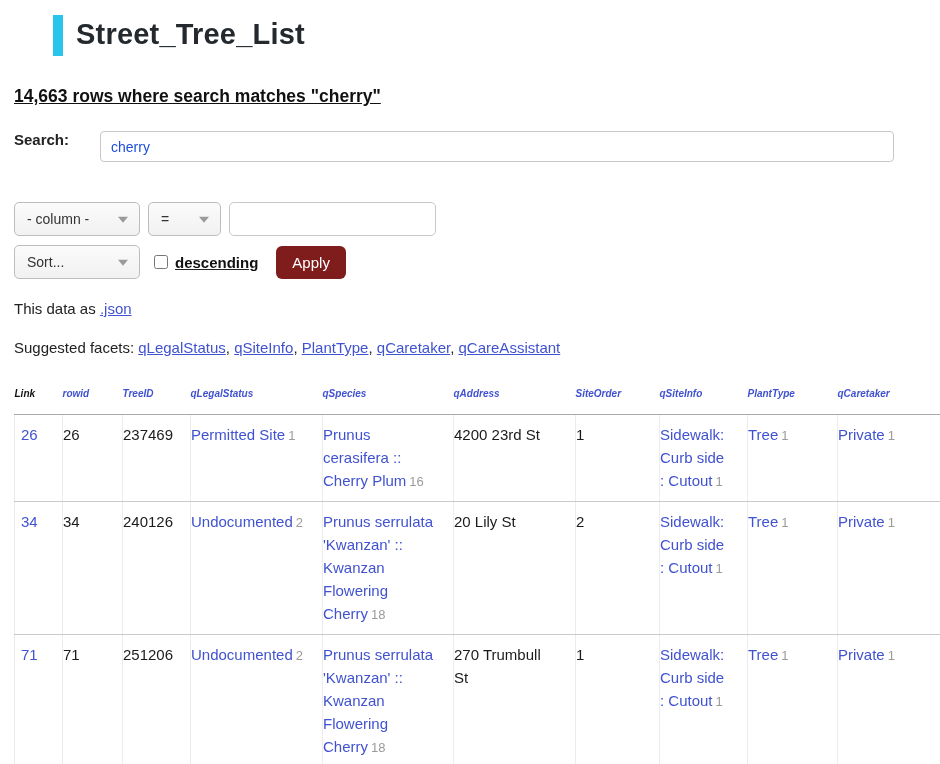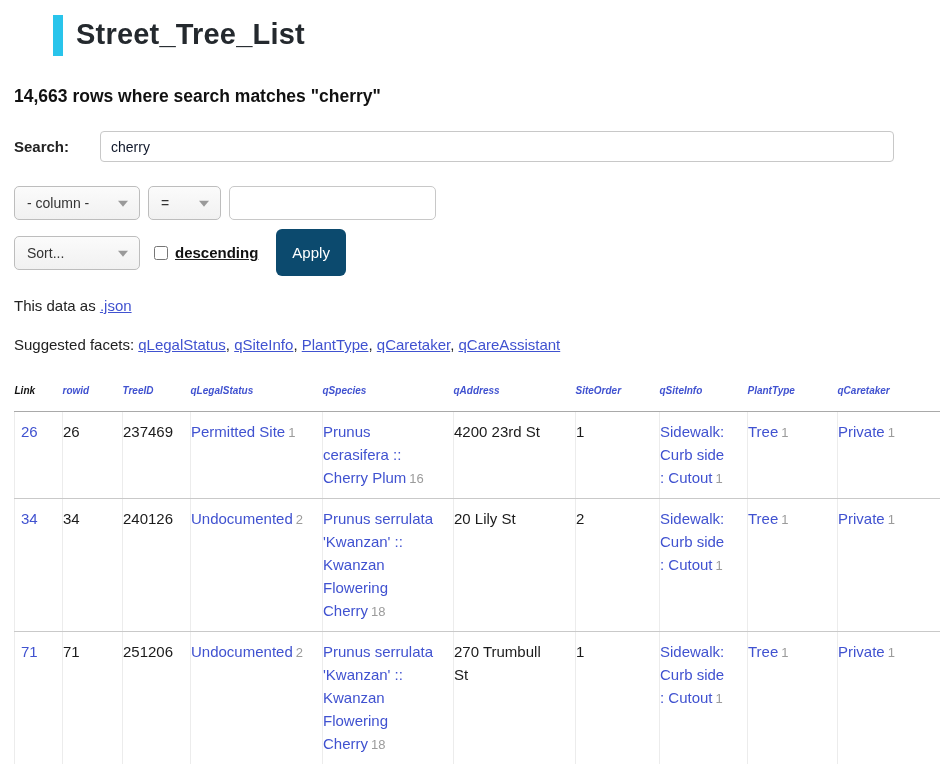--- a/index.html
+++ b/index.html
@@ -13,28 +13,28 @@
 
   
   h1.page-title {
     display: flex; align-items: stretch;
     font-size: 29px; font-weight: bold; color: #24292e;
     margin: 0 0 30px 0; letter-spacing: 0.2px; padding-left: 39px;
   }
   .accent-bar { width: 10px; background: #29c4eb; margin-right: 13px; }
   .title-text { padding: 3px 0 5px 0; }
 
-  .summary { font-size: 17.5px; font-weight: bold; color: #111111; margin: 0 0 24px 0; }
-
-  
-  .search-row { display: flex; align-items: center; margin: 0 0 24px 0; }
+  .summary { font-size: 17.5px; font-weight: bold; color: #111111; margin: 0 0 24px 0; text-decoration: underline; }
+
+  
+  .search-row { display: flex; margin: 0 0 40px 0; }
   .search-label { font-weight: bold; width: 86px; flex: 0 0 86px; font-size: 15px; }
   .search-input {
     width: 794px; height: 31px; border: 1px solid #c8c8c8; border-radius: 4px;
-    padding: 5px 10px; font-size: 14px; font-family: "Liberation Sans", sans-serif; color: #0f172a;
+    padding: 5px 10px; font-size: 14px; font-family: "Liberation Sans", sans-serif; color: #1d4ed8;
   }
 
   
   .filter-row { display: flex; align-items: center; margin: 0 0 9px 0; }
   .sort-row { display: flex; align-items: center; margin: 0 0 21px 0; }
   .select-wrap { position: relative; display: inline-block; margin-right: 8px; }
   .select-wrap select {
     appearance: none; -webkit-appearance: none; -moz-appearance: none;
     height: 34px; border: 1px solid #bdbdbd; border-radius: 5px;
     background: linear-gradient(#fbfbfb, #f1f1f1);
@@ -49,22 +49,22 @@
   .w-column select, .w-sort select { width: 126px; }
   .w-op select { width: 73px; }
   .filter-value-input {
     width: 207px; height: 34px; border: 1px solid #c8c8c8; border-radius: 5px;
     padding: 5px 10px; font-size: 14px; font-family: "Liberation Sans", sans-serif;
   }
   .descending-wrap { display: flex; align-items: center; margin: 0 18px 0 6px; text-decoration: underline; }
   .descending-checkbox { width: 14px; height: 14px; margin-right: 7px; }
   .descending-label { font-weight: bold; font-size: 15px; color: #111; }
   .apply-button {
-    background: #0c4a6e; color: #ffffff; border: none; border-radius: 6px;
-    font-size: 15px; font-weight: 500; padding: 15px 16px; cursor: pointer;
+    background: #7f1d1d; color: #ffffff; border: none; border-radius: 6px;
+    font-size: 15px; font-weight: 500; padding: 8px 16px; cursor: pointer;
     font-family: "Liberation Sans", sans-serif;
   }
 
   
   .para { margin: 0 0 22px 0; font-size: 15px; color: #222; }
   .para a { color: #4052d0; text-decoration: underline; }
   .pencil-icon { color: #4052d0; margin-right: 5px; text-decoration: none; font-size: 14px; }
 
   
   table.rows-table {

